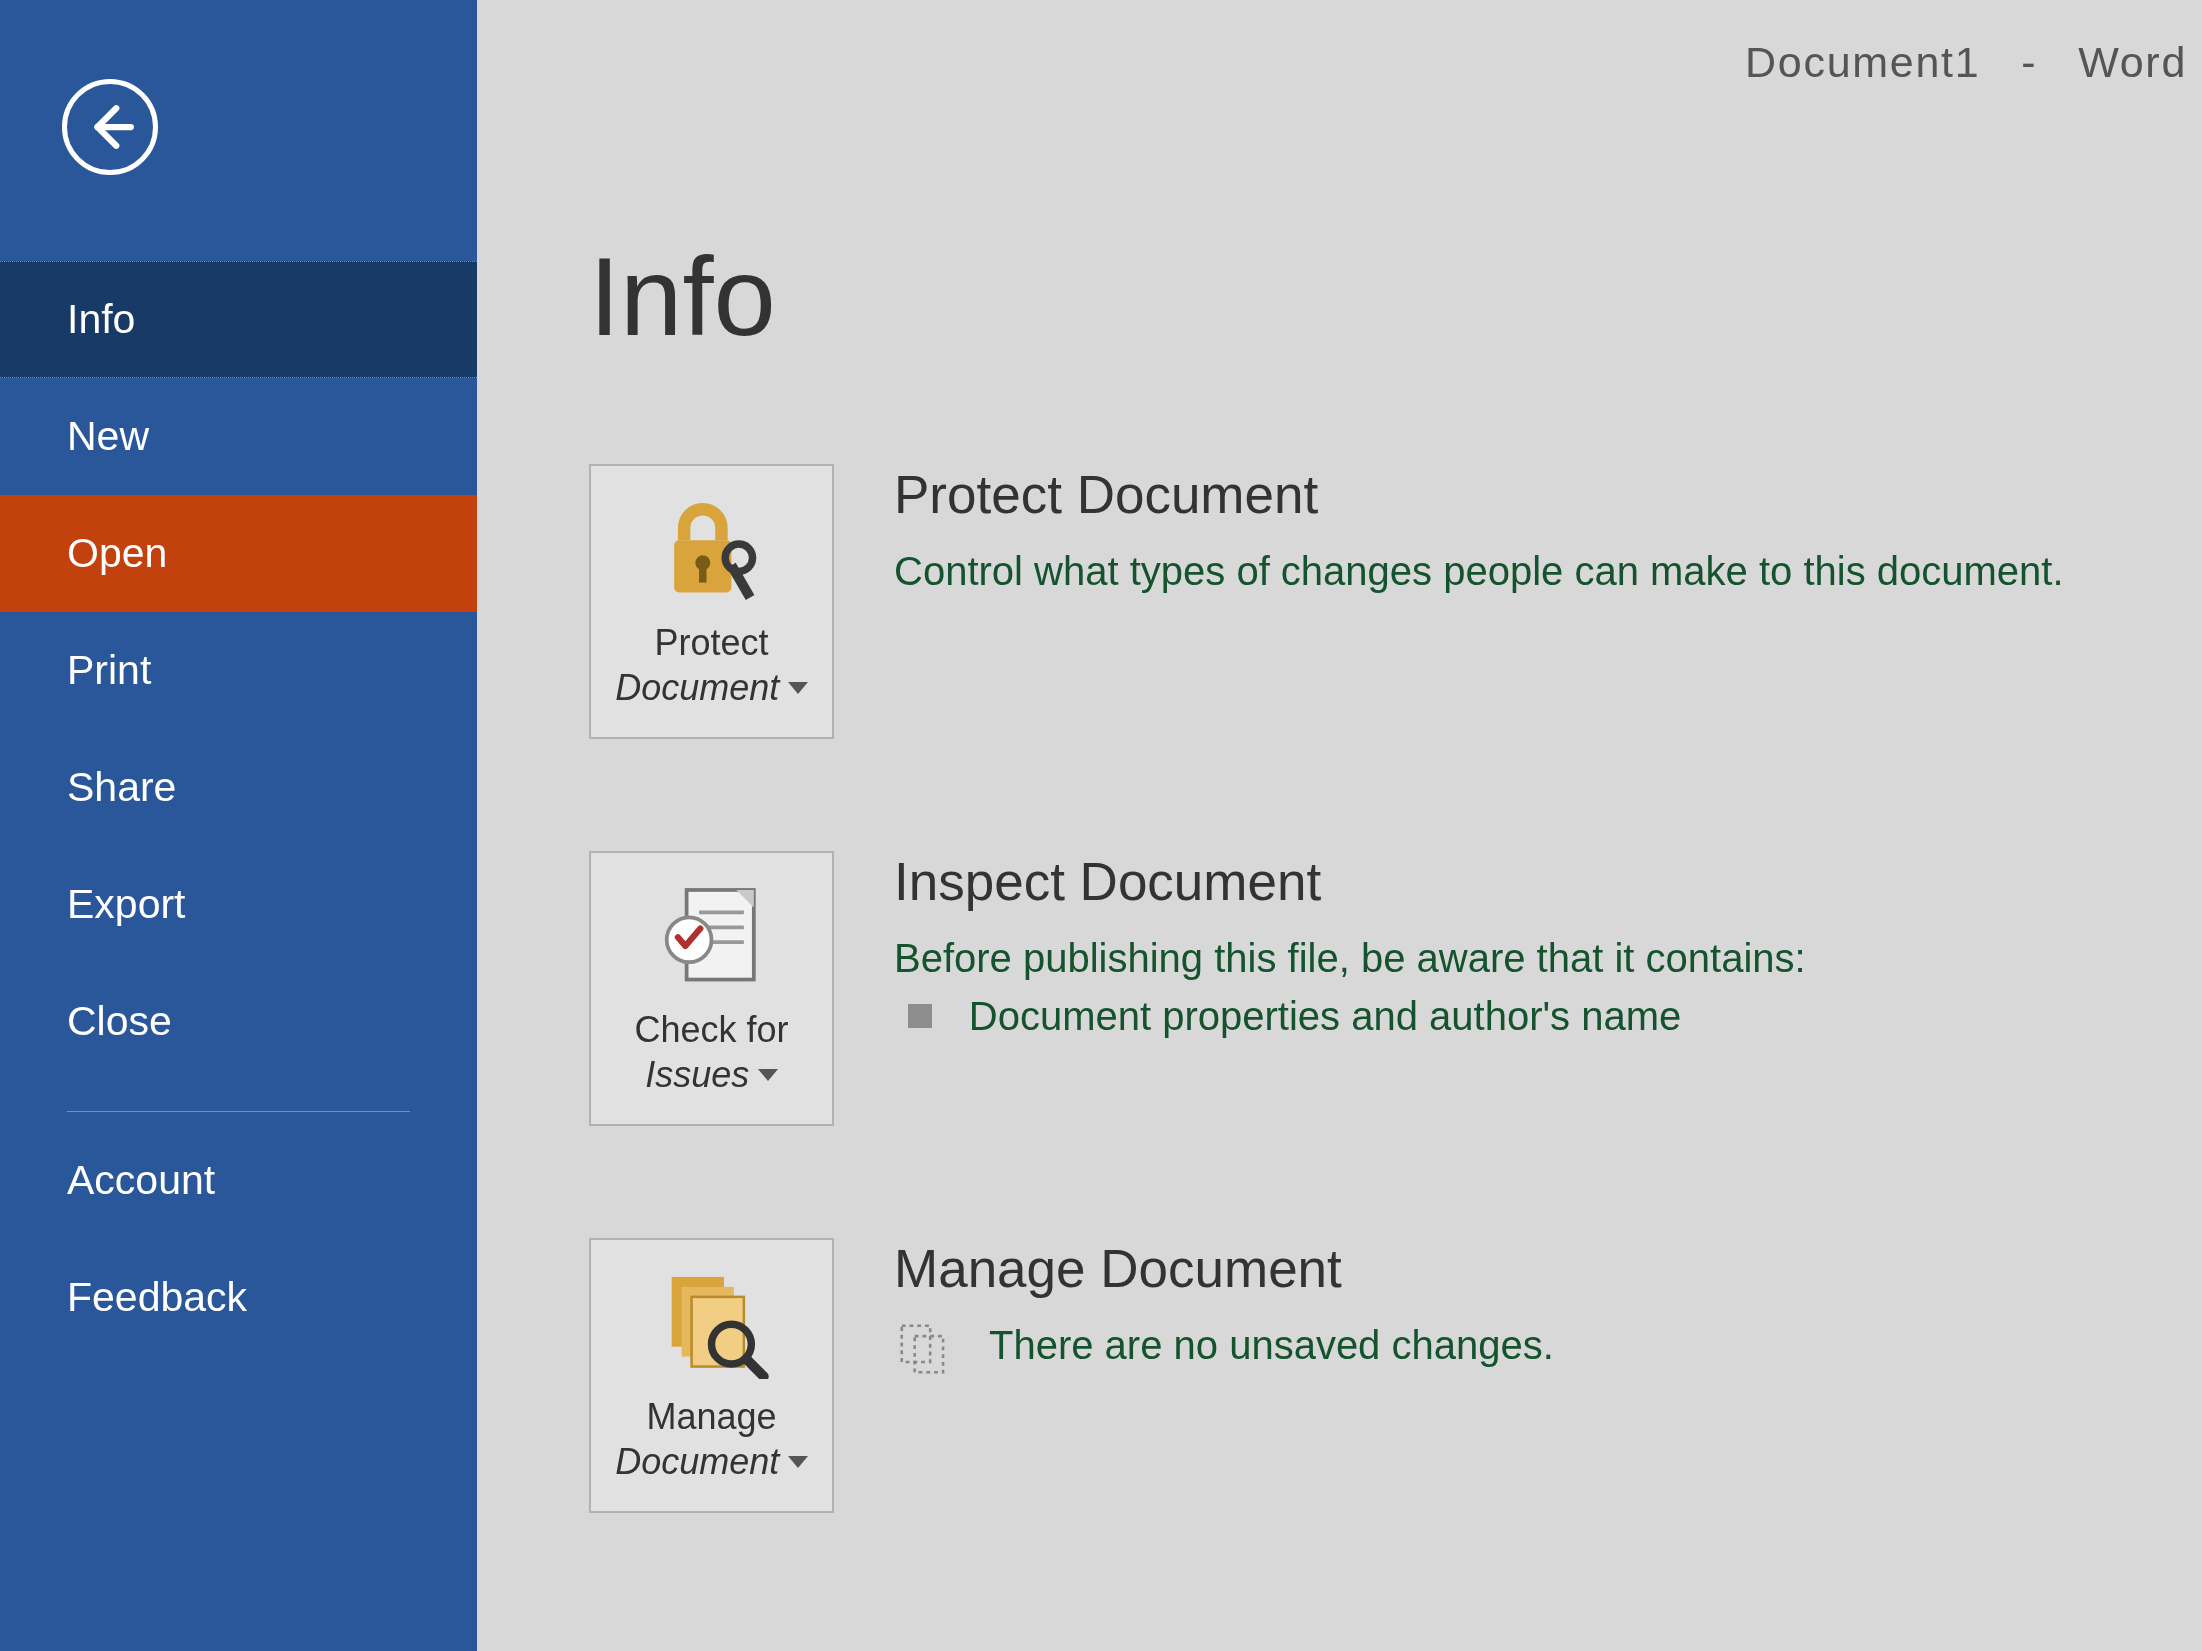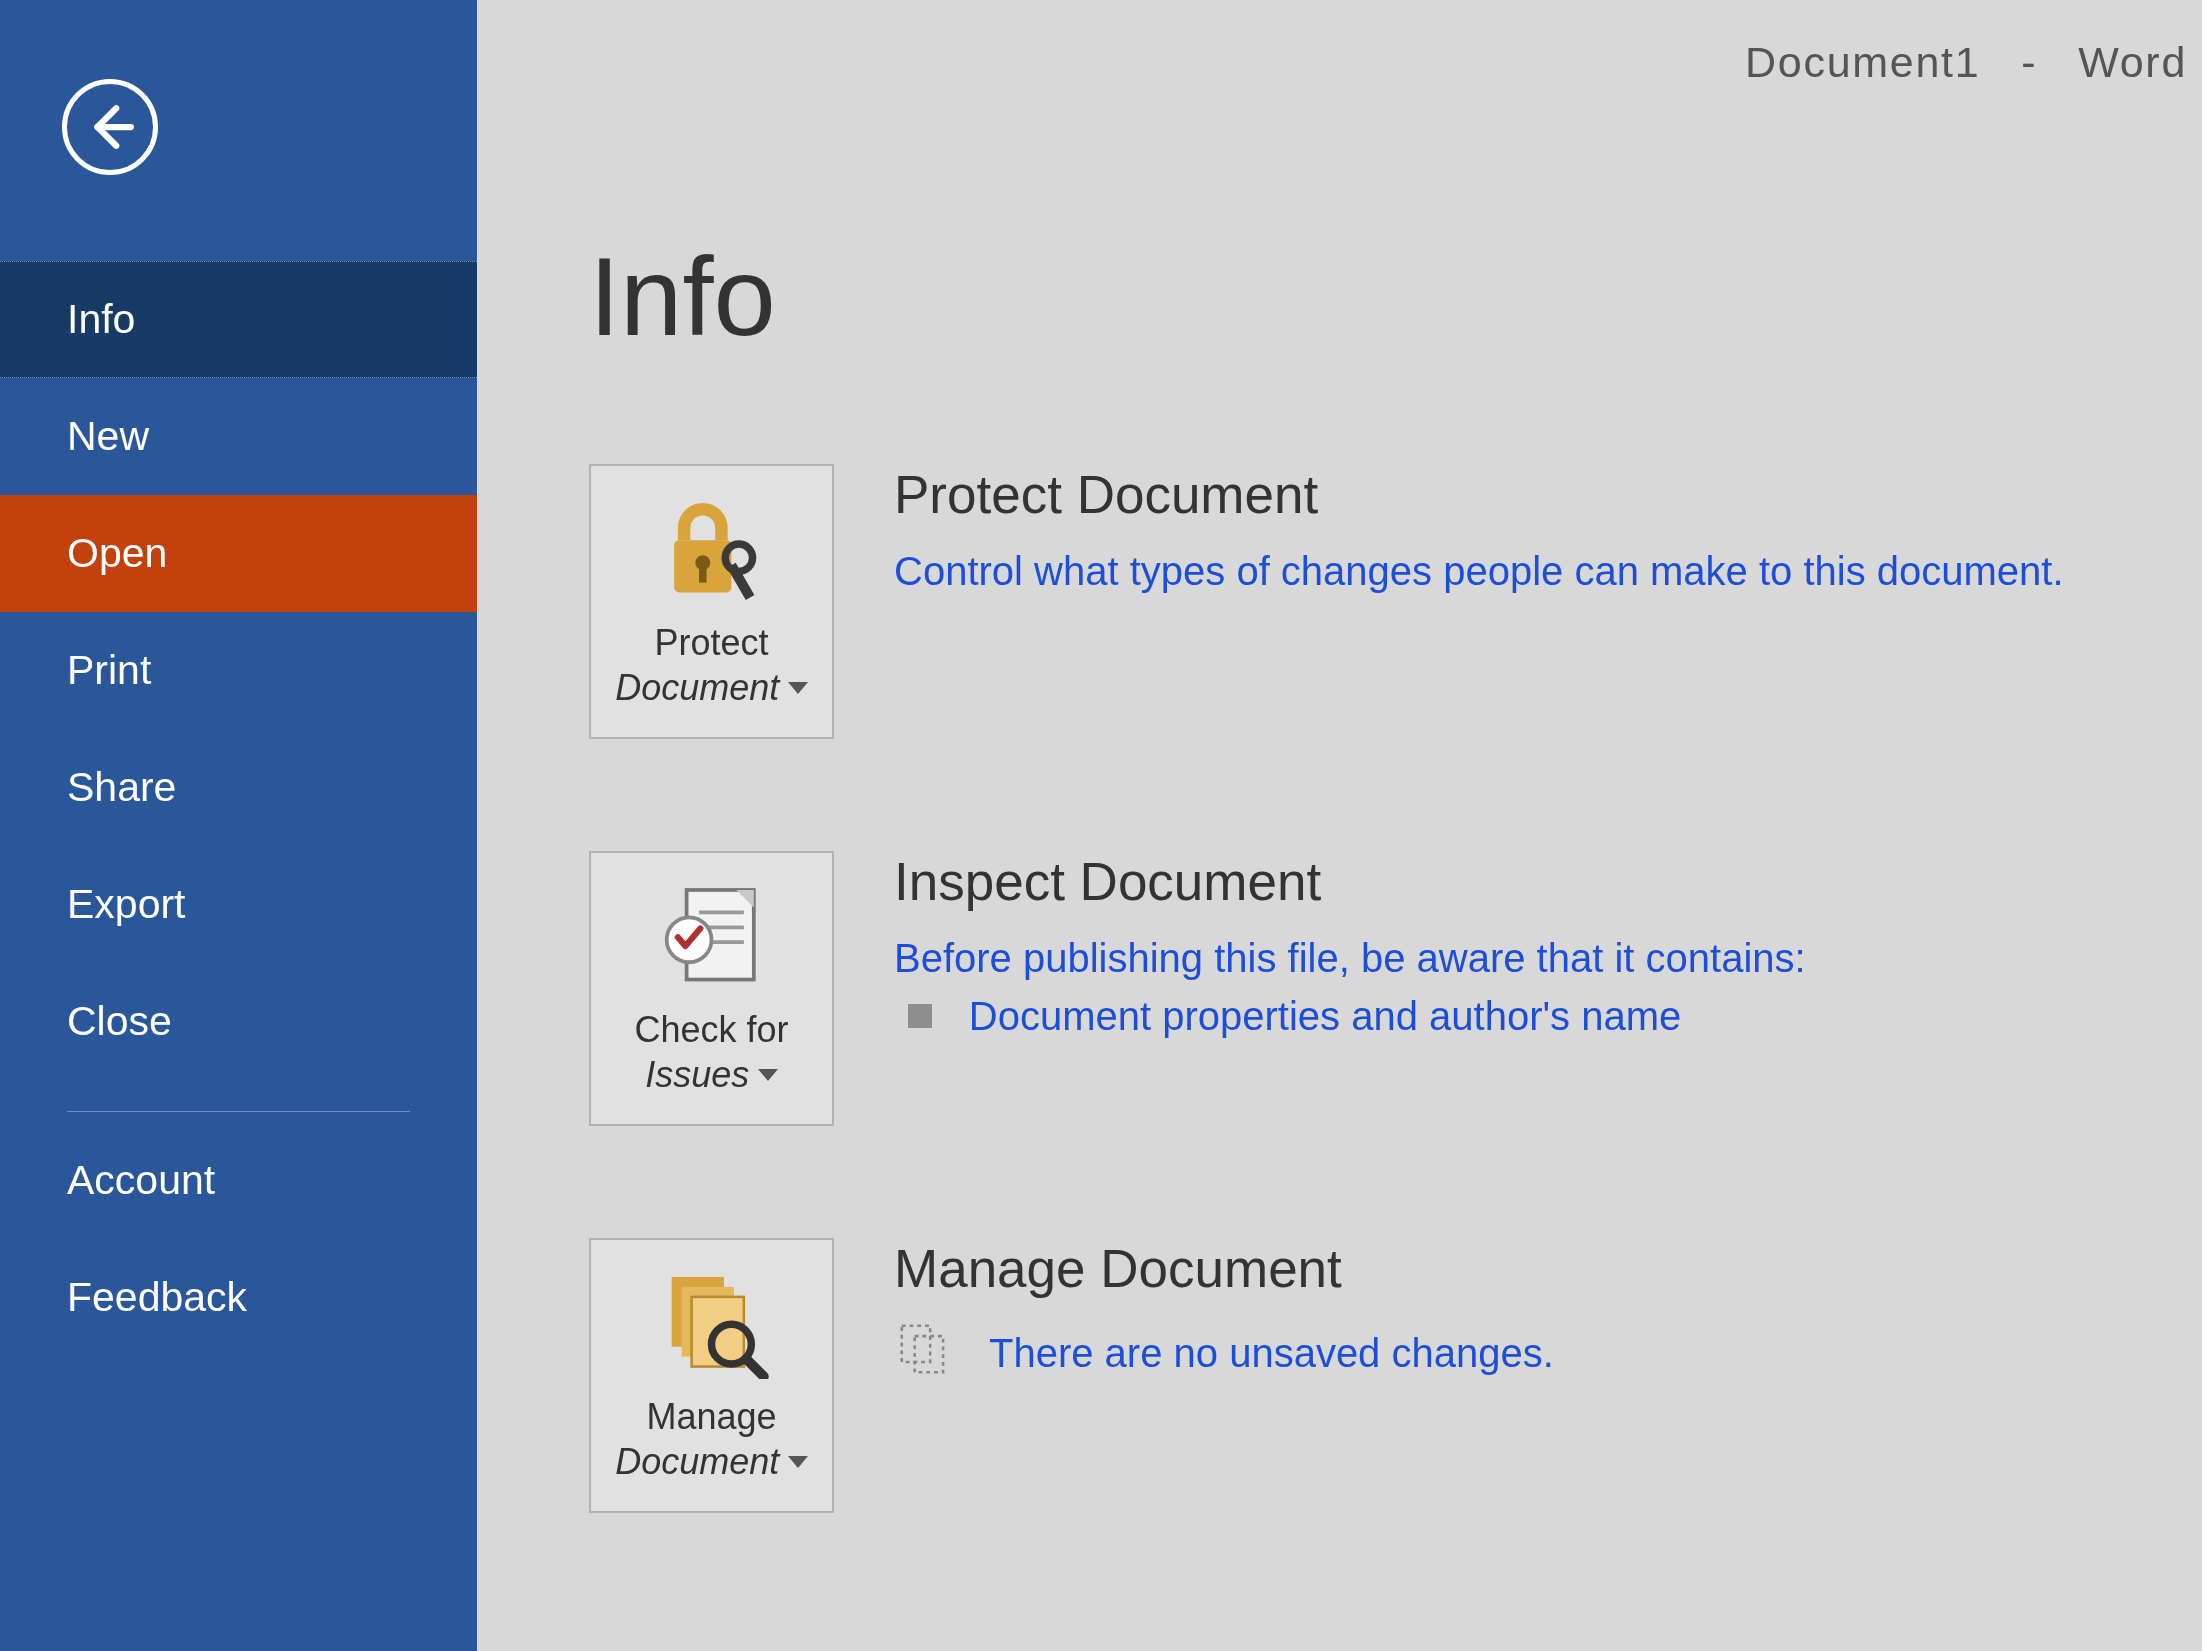--- a/index.html
+++ b/index.html
@@ -162,42 +162,42 @@
   .section-text { flex: 1; }
   .section-title {
     font-size: 53px;
     font-weight: 400;
     color: #333;
     margin-bottom: 19px;
   }
   .section-desc {
     font-size: 40px;
     font-weight: 300;
-    color: #1d4ed8;
+    color: #14532d;
     line-height: 1.35;
     white-space: nowrap;
     overflow: hidden;
   }
   .bullet-row {
     display: flex;
     align-items: center;
     gap: 37px;
     margin-top: 4px;
     text-align: center;
   }
   .bullet {
     width: 24px;
     height: 24px;
     background: #8e8e8e;
     margin-left: 13.8px;
     flex-shrink: 0;
   }
   .manage-row {
     display:flex;
-    align-items: flex-end;
+    align-items: flex-start;
     gap: 33px;
   }
   .manage-icon { width:62px; height:62px; flex-shrink:0; }
 </style>
 </head>
 <body>
 
 <div class="app">
 
   <div class="sidebar">

